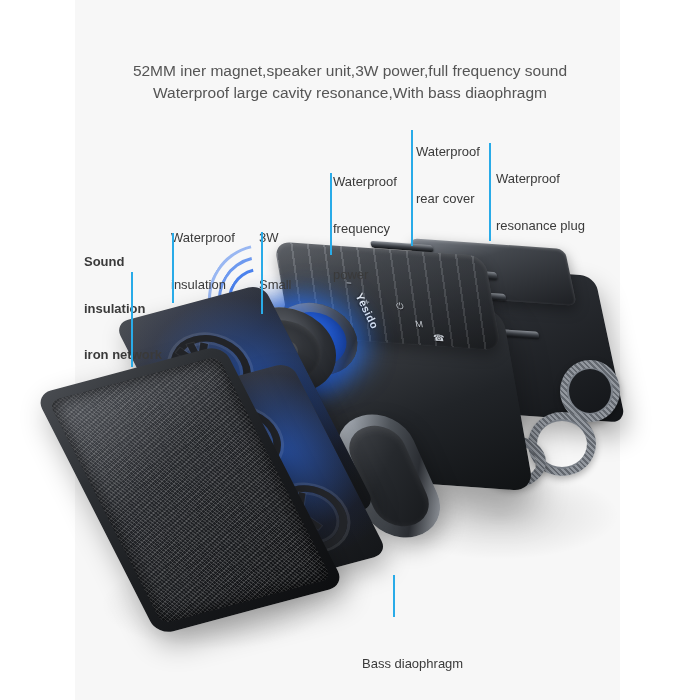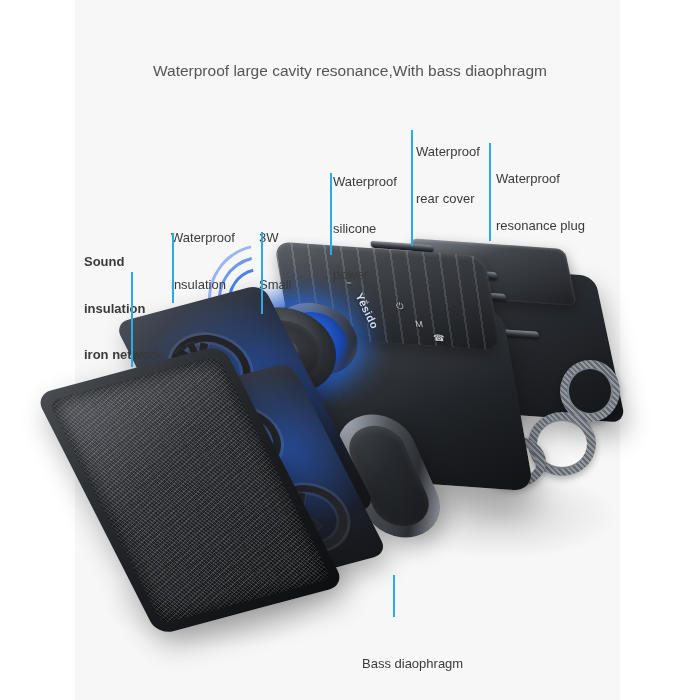--- a/index.html
+++ b/index.html
@@ -225,20 +225,21 @@
   }
 </style>
 </head>
 <body>
 
 <div id="page">
 
   <div class="bg-band"></div>
 
   <div class="subtitle">
+    <div>52MM iner magnet,speaker unit,3W power,full frequency sound</div>
     <div>Waterproof large cavity resonance,With bass diaophragm</div>
   </div>
 
   <div class="stage">
 
     <div class="shadowblob" style="left:100px;top:560px;width:230px;height:90px;"></div>
     <div class="shadowblob" style="left:380px;top:470px;width:240px;height:90px;"></div>
 
     <div>
       <div class="rearcover" style="left:432px;top:268px;"></div>
@@ -335,21 +336,21 @@
   <div class="leader" style="left:172px;top:233px;height:70px;"></div>
 
   <div class="callout" style="left:259px;top:199px;">
     <div>3W</div>
     <div>Small</div>
   </div>
   <div class="leader" style="left:261px;top:232px;height:82px;"></div>
 
   <div class="callout" style="left:333px;top:143px;">
     <div>Waterproof</div>
-    <div>silicone</div>
+    <div>frequency</div>
     <div>power</div>
   </div>
   <div class="leader" style="left:330px;top:173px;height:82px;"></div>
 
   <div class="callout" style="left:416px;top:113px;">
     <div>Waterproof</div>
     <div>rear cover</div>
   </div>
   <div class="leader" style="left:411px;top:130px;height:116px;"></div>
 

